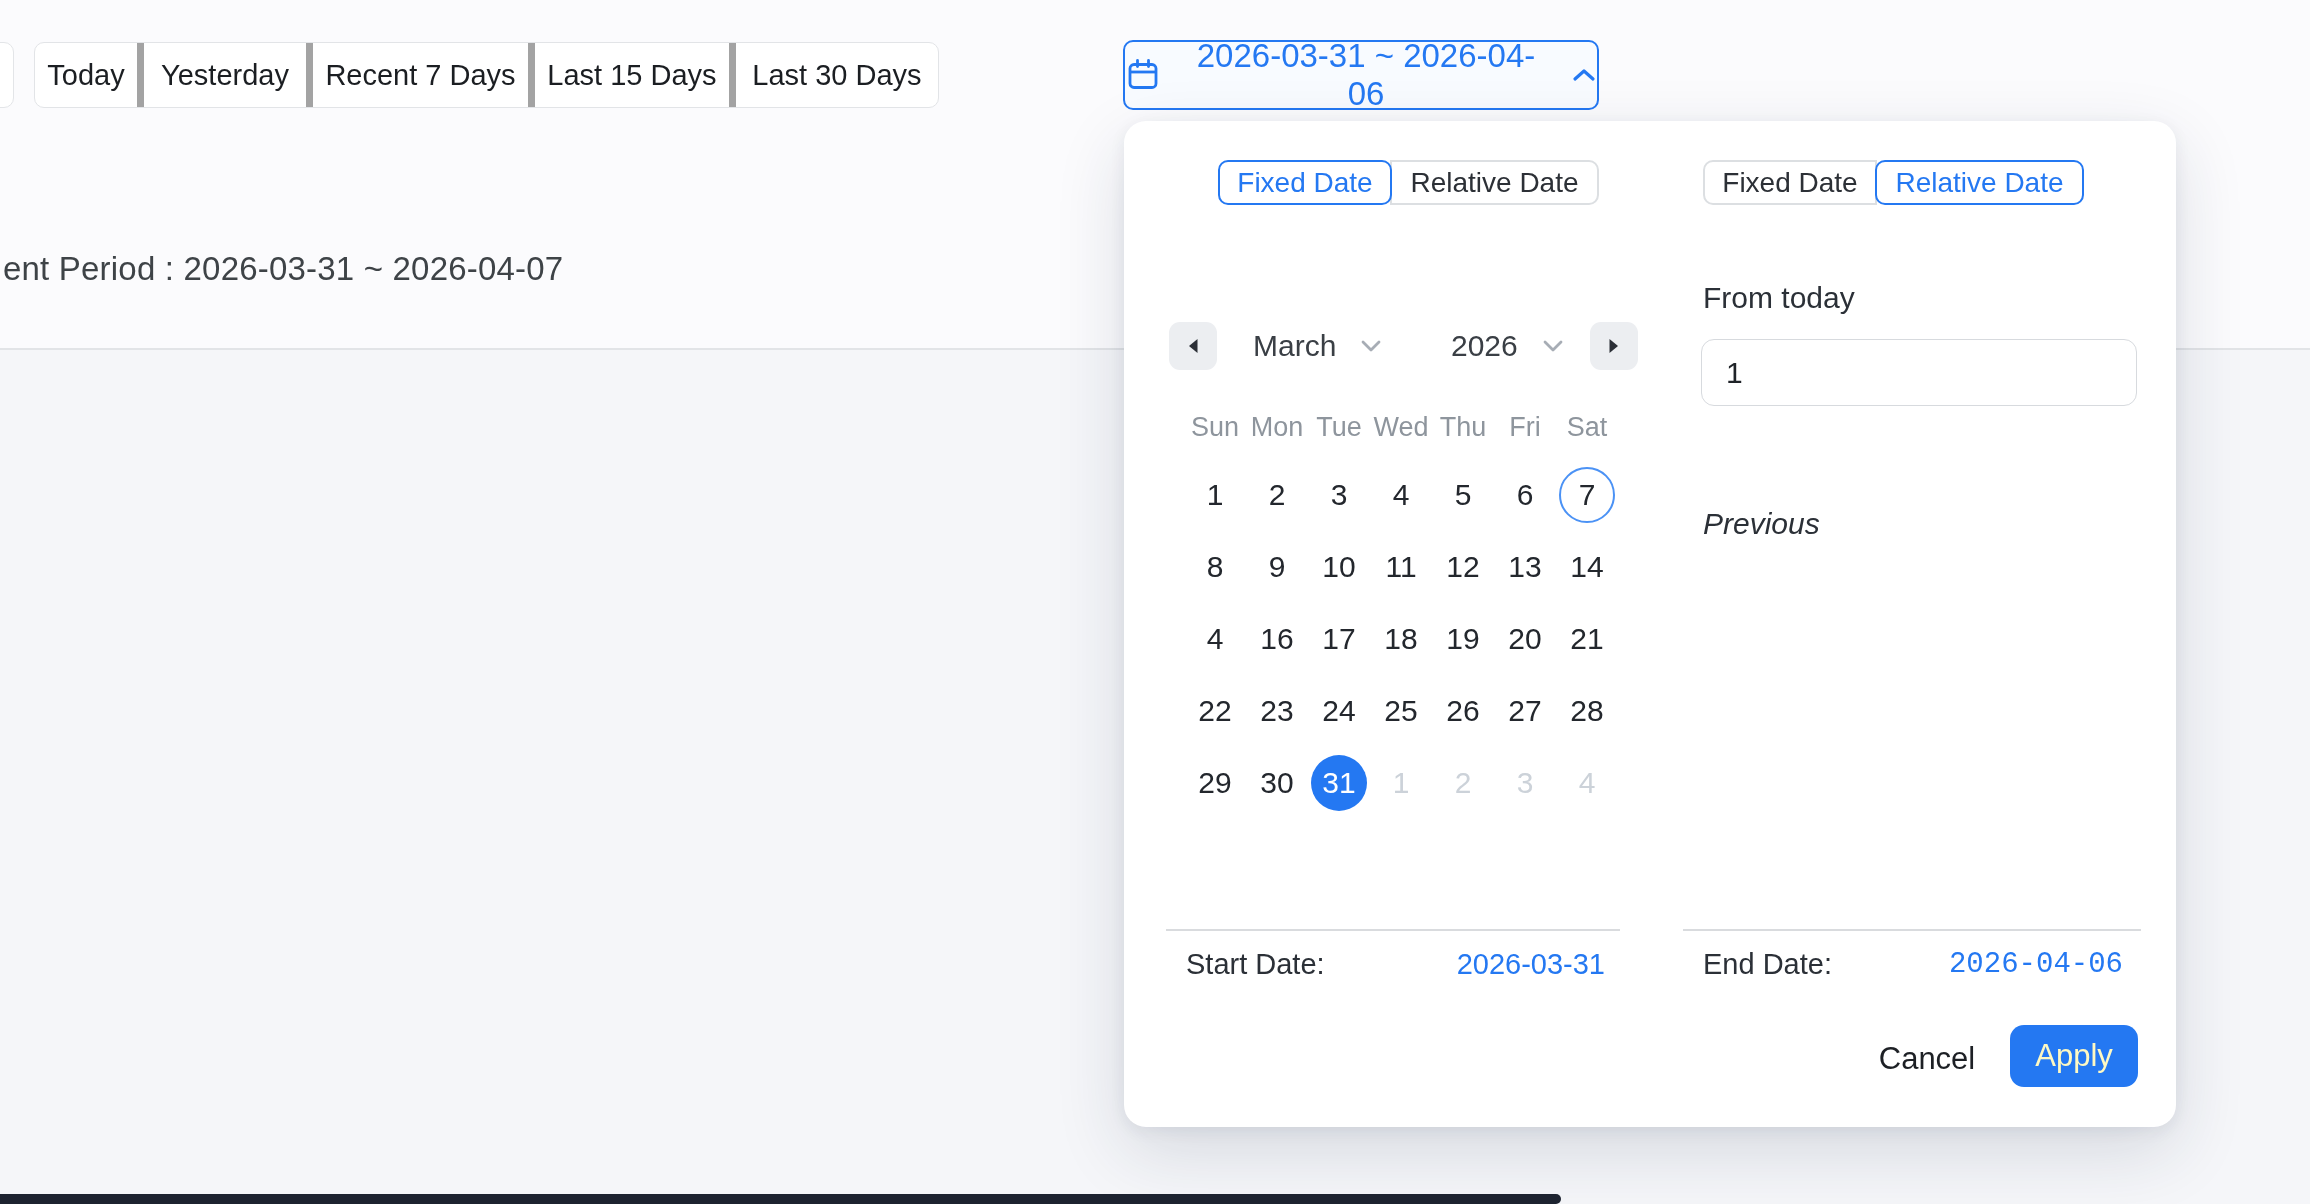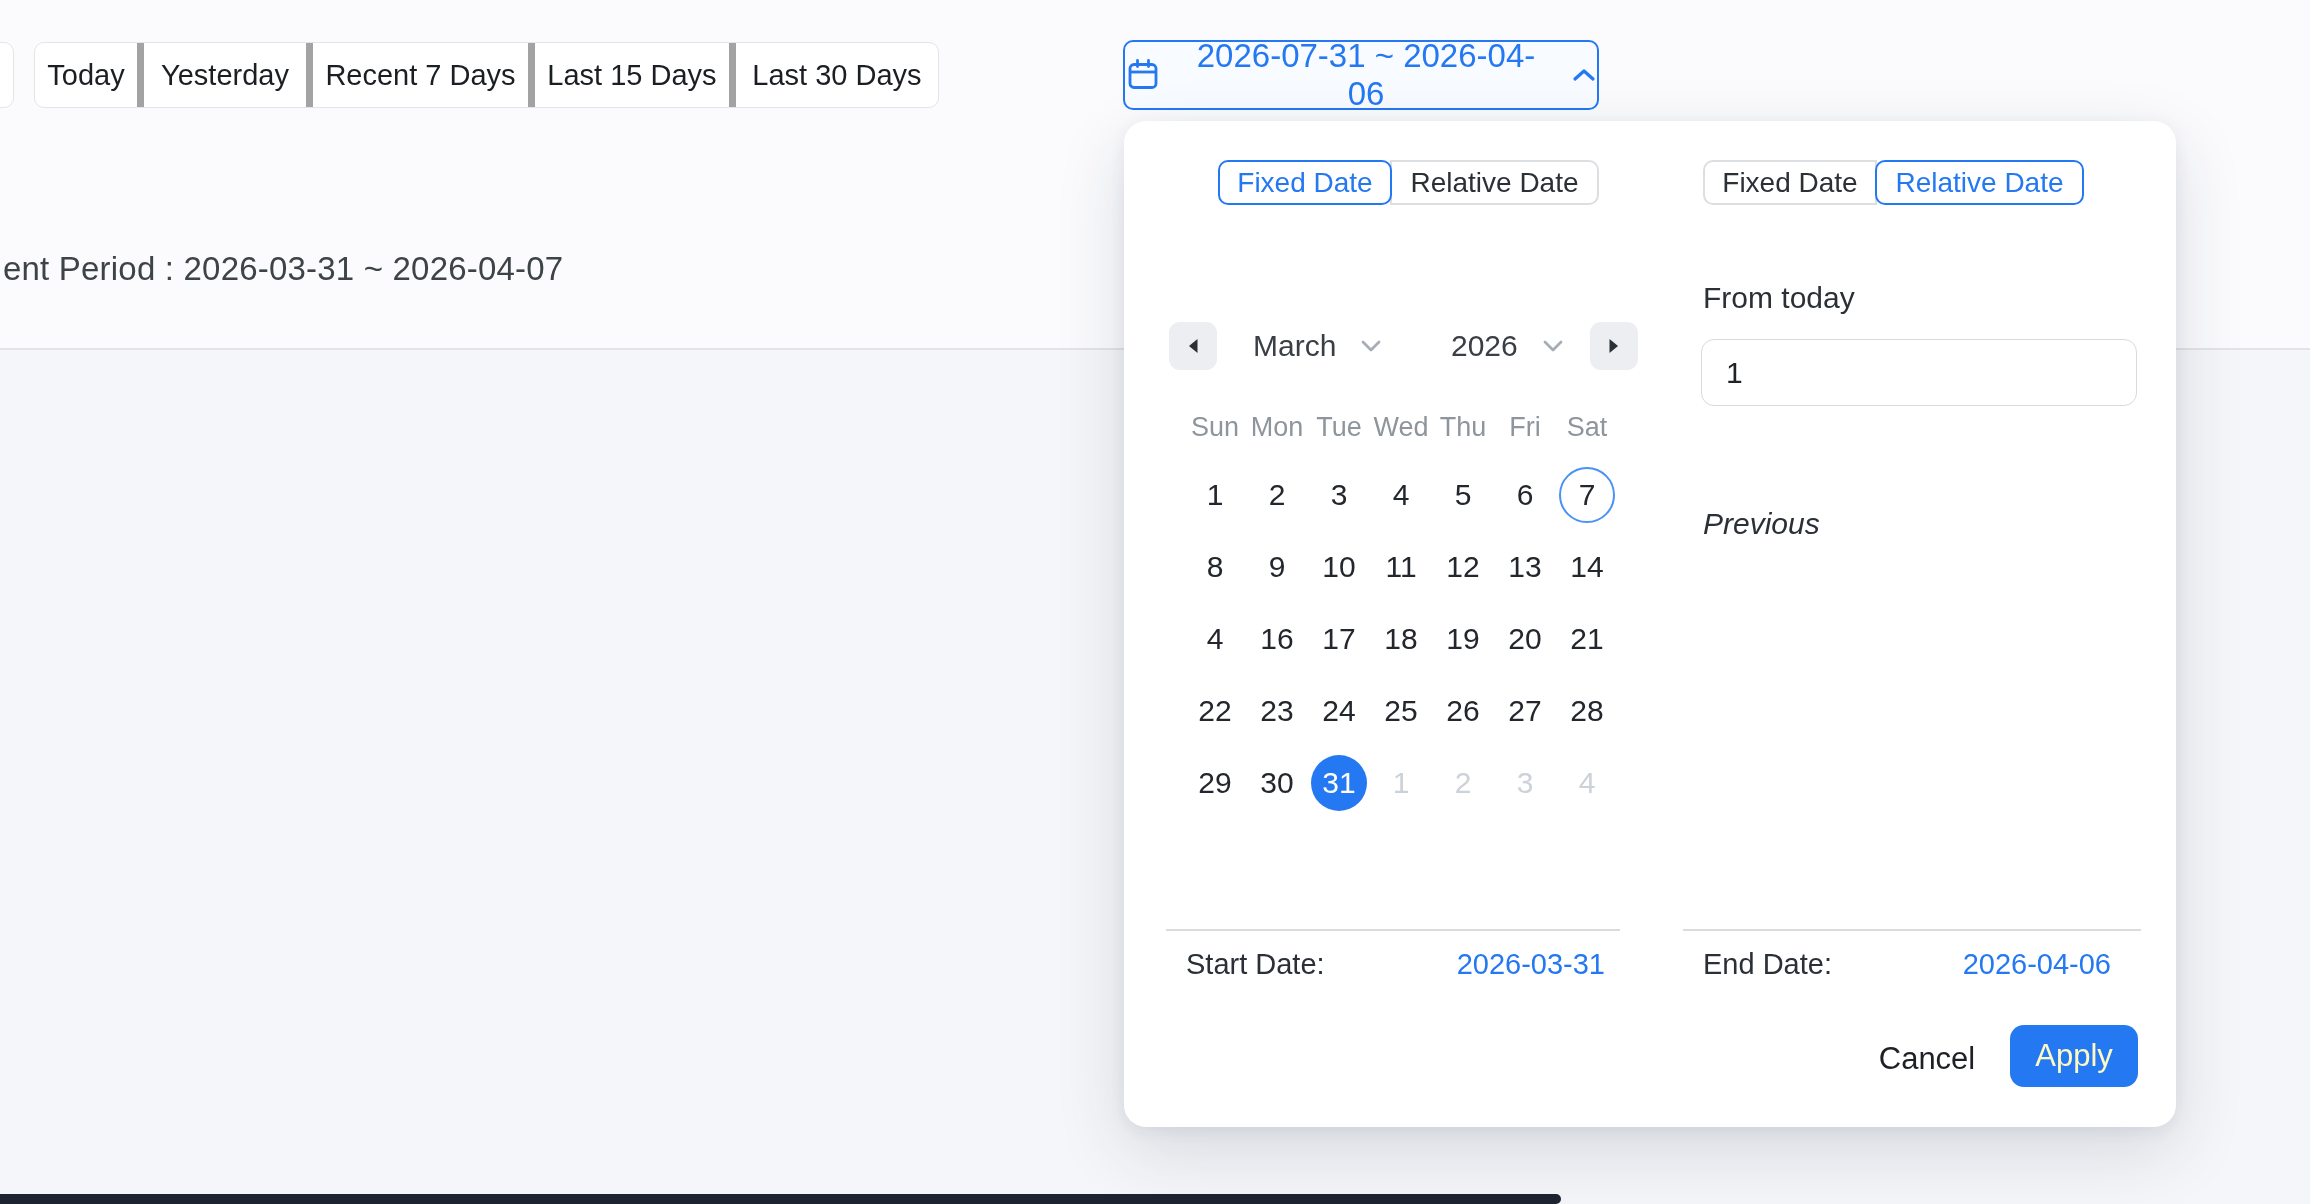--- a/index.html
+++ b/index.html
@@ -79,21 +79,21 @@
                  padding:0 24px; font-size:30px; color:#1f2328; cursor:pointer; }
   .prev-label { position:absolute; left:579px; top:386px; font-size:30px; color:#2b3037;font-style:italic; }
 
   
   .divider { position:absolute; top:808px; height:2px; background:#d9dbde; }
   .div-left { left:42px; width:454px; }
   .div-right { left:559px; width:458px; }
   .foot-label { position:absolute; top:827px; font-size:29px; color:#2b3037; }
   .fl-start { left:62px; } .fl-end { left:579px; }
   .foot-value { position:absolute; top:827px; font-size:29px; color:#2478f2; cursor:pointer; }
-  .fv-start { right:571px; } .fv-end { right:65px; }
+  .fv-start { right:571px; } .fv-end { right:53px;font-family:Liberation Mono, monospace; }
 
   
   .cancel-btn { position:absolute; left:740px; top:916px; width:126px; height:44px;
                 background:transparent; border:none; font-size:31px; color:#1d2025;
                 cursor:pointer; text-align:center; font-family:"Liberation Sans", sans-serif; }
   .apply-btn { position:absolute; left:886px; top:904px; width:128px; height:62px;
                background:#2478f2; border:none; border-radius:14px; color:#fef9c3;
                font-size:31px; cursor:pointer; font-family:"Liberation Sans", sans-serif; }
 
   .hscrollbar { position:absolute; left:0; bottom:0; width:1561px; height:10px;
@@ -119,21 +119,21 @@
   </div>
   <button class="range-btn">
     <span>
       <svg width="36" height="36" viewBox="0 0 36 36" fill="none">
         <rect x="5" y="7.5" width="26" height="23" rx="4" stroke="#2478f2" stroke-width="2.8"></rect>
         <line x1="5" y1="15" x2="31" y2="15" stroke="#2478f2" stroke-width="2.8"></line>
         <line x1="12.5" y1="3.5" x2="12.5" y2="9.5" stroke="#2478f2" stroke-width="2.8" stroke-linecap="round"></line>
         <line x1="23.5" y1="3.5" x2="23.5" y2="9.5" stroke="#2478f2" stroke-width="2.8" stroke-linecap="round"></line>
       </svg>
     </span>
-    <span>2026-07-31 ~ 2026-04-06</span>
+    <span>2026-03-31 ~ 2026-04-06</span>
     <span>
       <svg width="26" height="18" viewBox="0 0 26 18" fill="none">
         <path d="M4 13 L13 5 L22 13" stroke="#2478f2" stroke-width="3.2" stroke-linecap="round" stroke-linejoin="round"></path>
       </svg>
     </span>
   </button>
 </div>
 
 <div class="panel">
 

